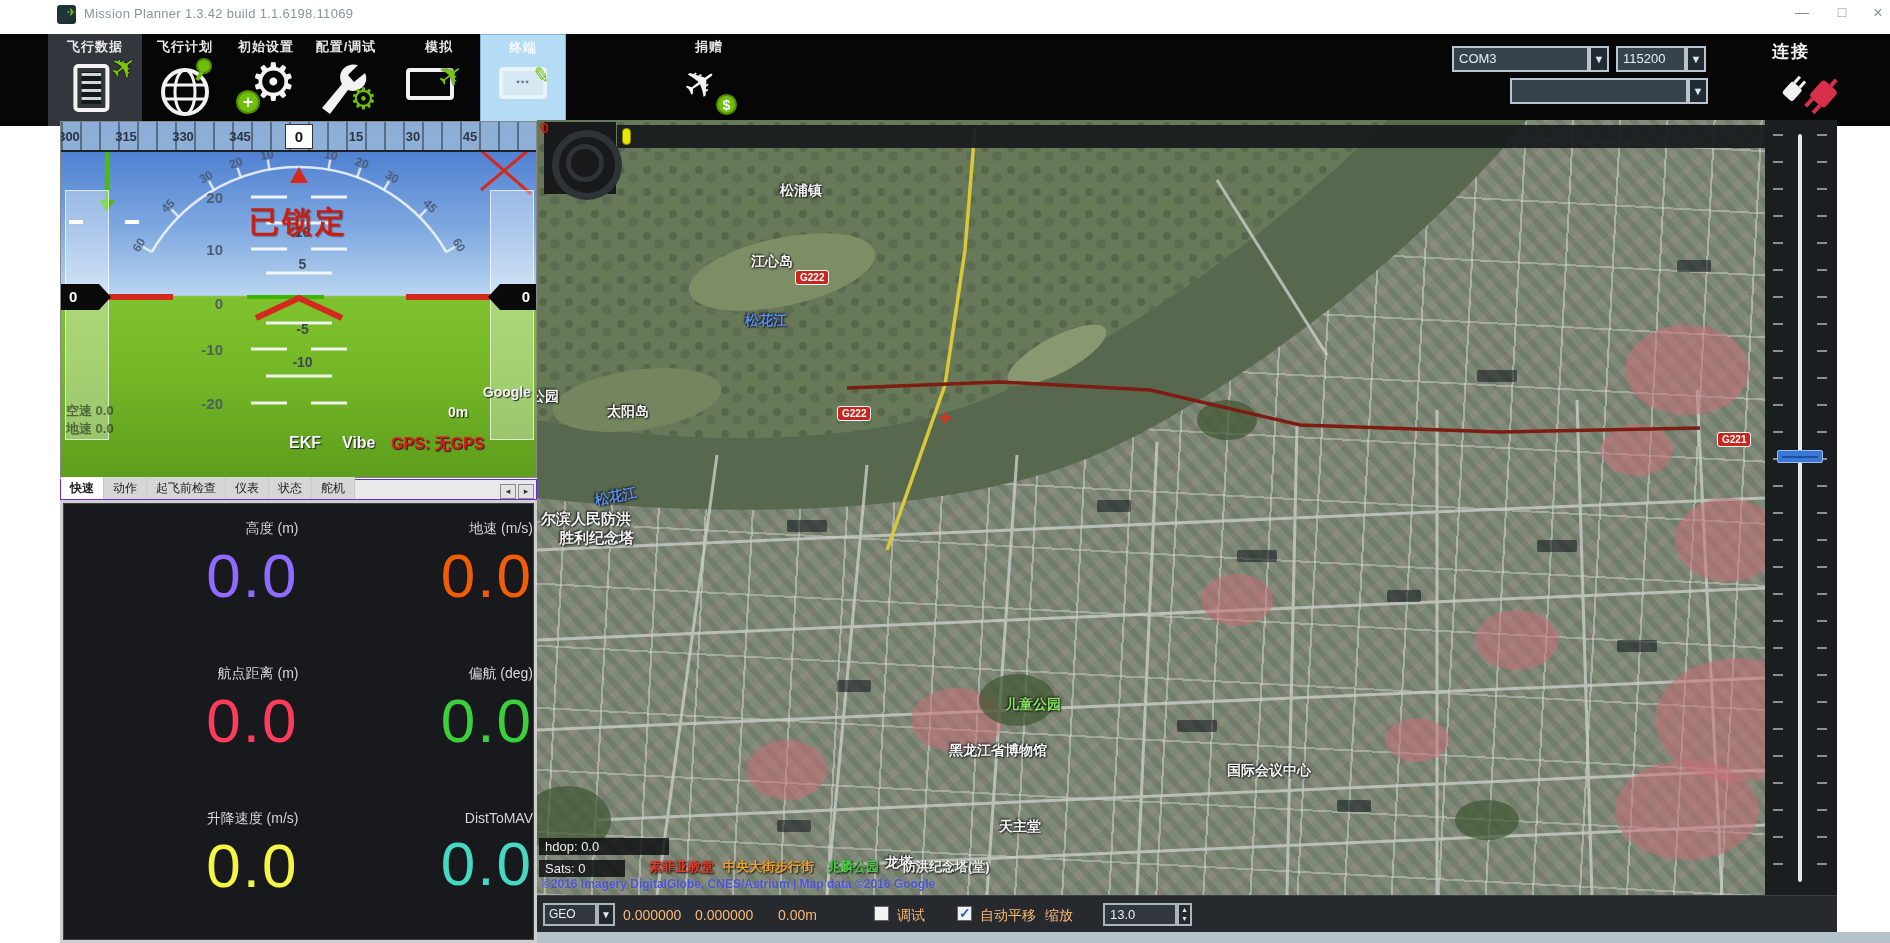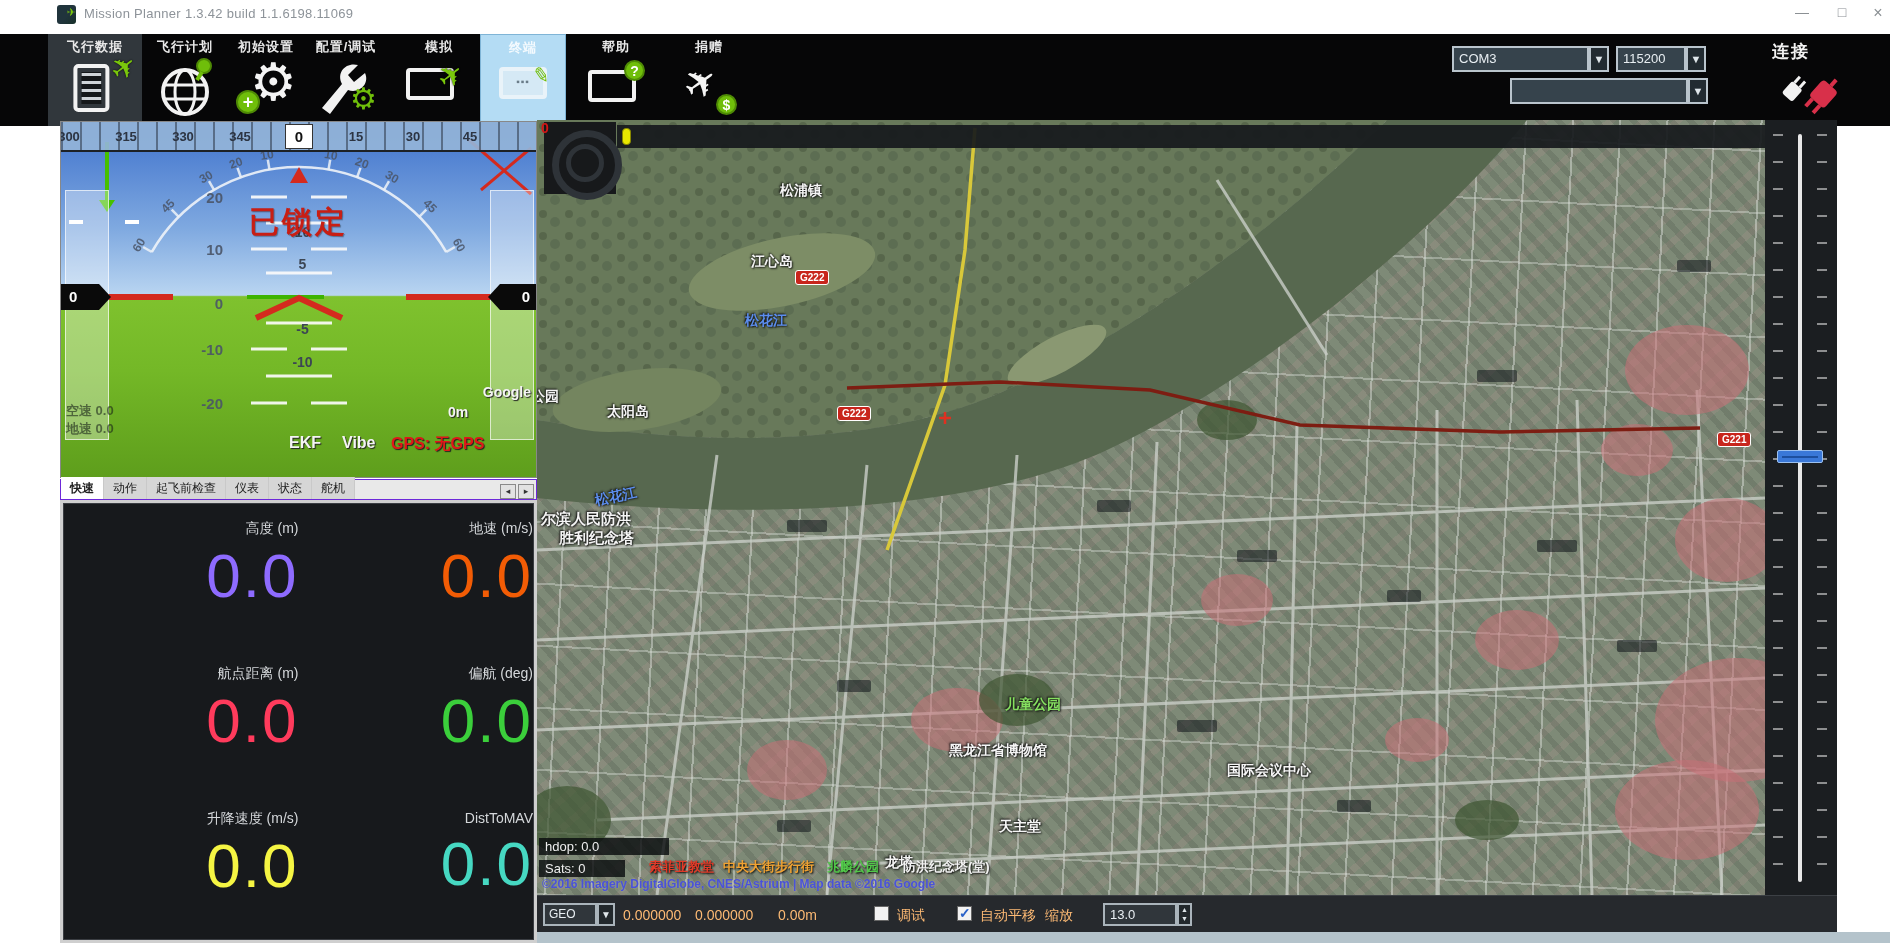--- a/index.html
+++ b/index.html
@@ -186,27 +186,20 @@
   </div>
 
   <div class="ttab ttab-blue" style="left:480px; width:86px;">
     <span class="tlabel">终端</span>
     <span class="icon-wrap">
       <span class="monitor monitor-lite" style="left:18px; top:10px; color:#6a7c88; font-size:10px; letter-spacing:1px; line-height:22px; text-align:center;">▪▪▪</span>
       <span style="position:absolute; left:52px; top:6px; color:#6fbe0a; font-size:20px; transform:rotate(10deg);">✎</span>
     </span>
   </div>
 
-  <div class="ttab" style="left:576px; width:80px;">
-    <span class="tlabel">帮助</span>
-    <span class="icon-wrap">
-      <span class="monitor" style="left:12px; top:14px;"></span>
-      <span class="g-badge" style="left:48px; top:4px;">?</span>
-    </span>
-  </div>
 
   <div class="ttab" style="left:664px; width:90px;">
     <span class="tlabel">捐赠</span>
     <span class="icon-wrap">
       <span class="w-plane" style="left:20px; top:4px;">✈</span>
       <span class="g-badge" style="left:52px; top:38px;">$</span>
     </span>
   </div>
 
   <div class="tcombo" style="left:1452px; top:12px; width:137px;">COM3</div>

